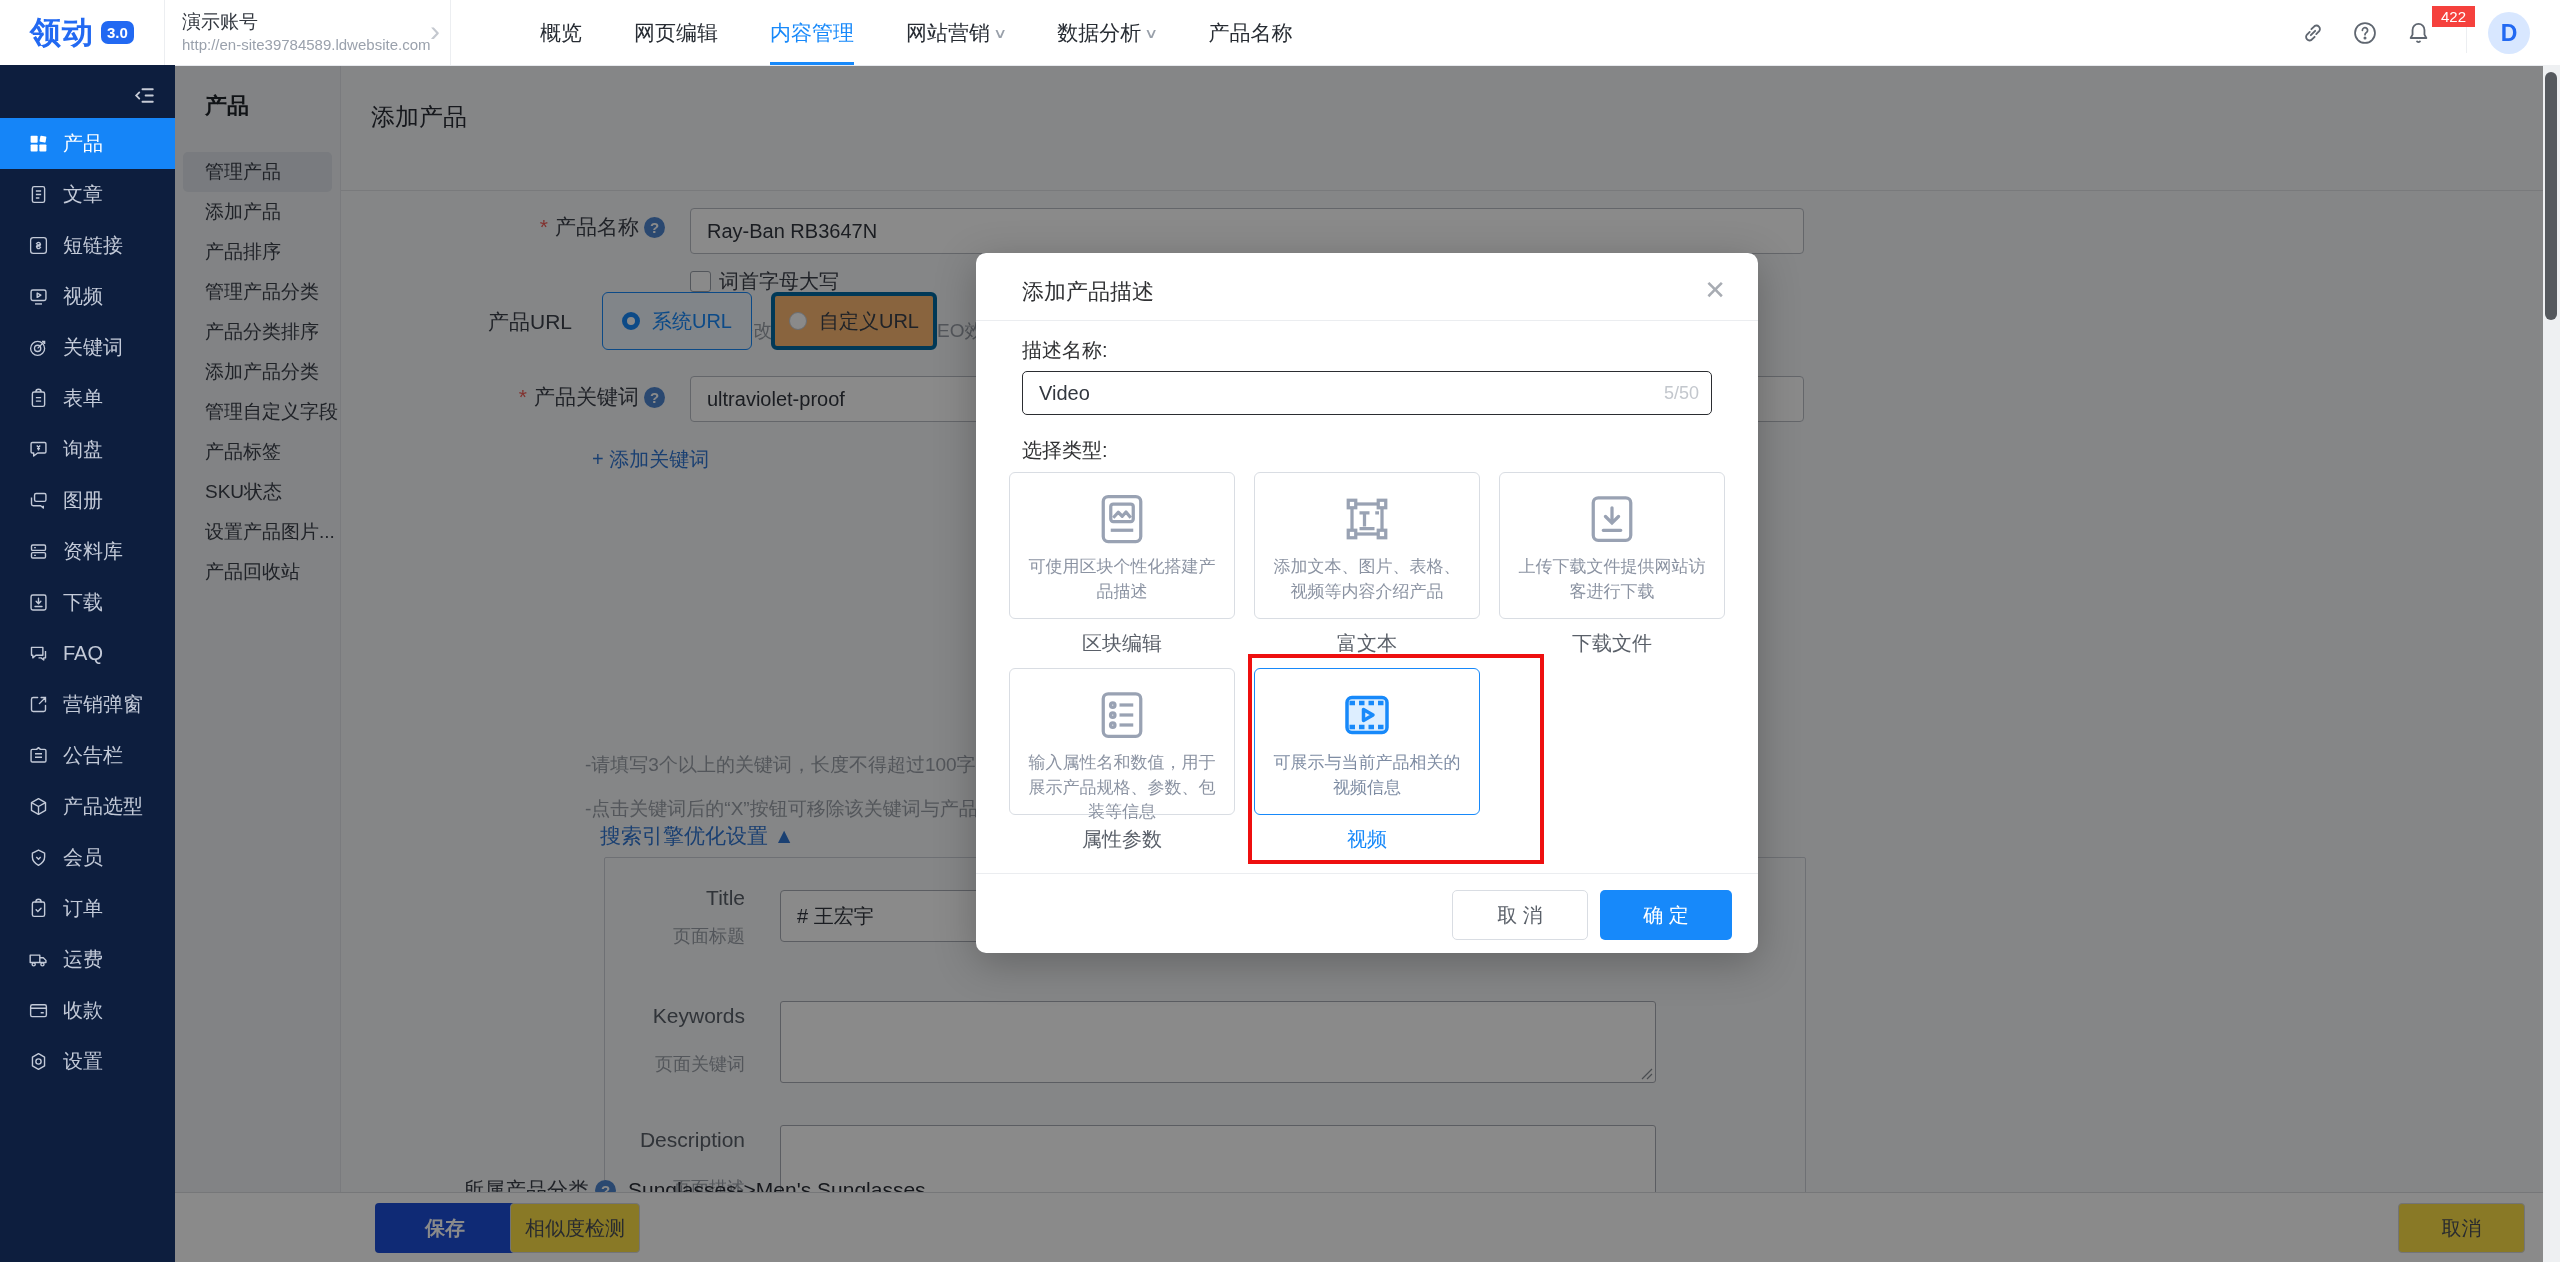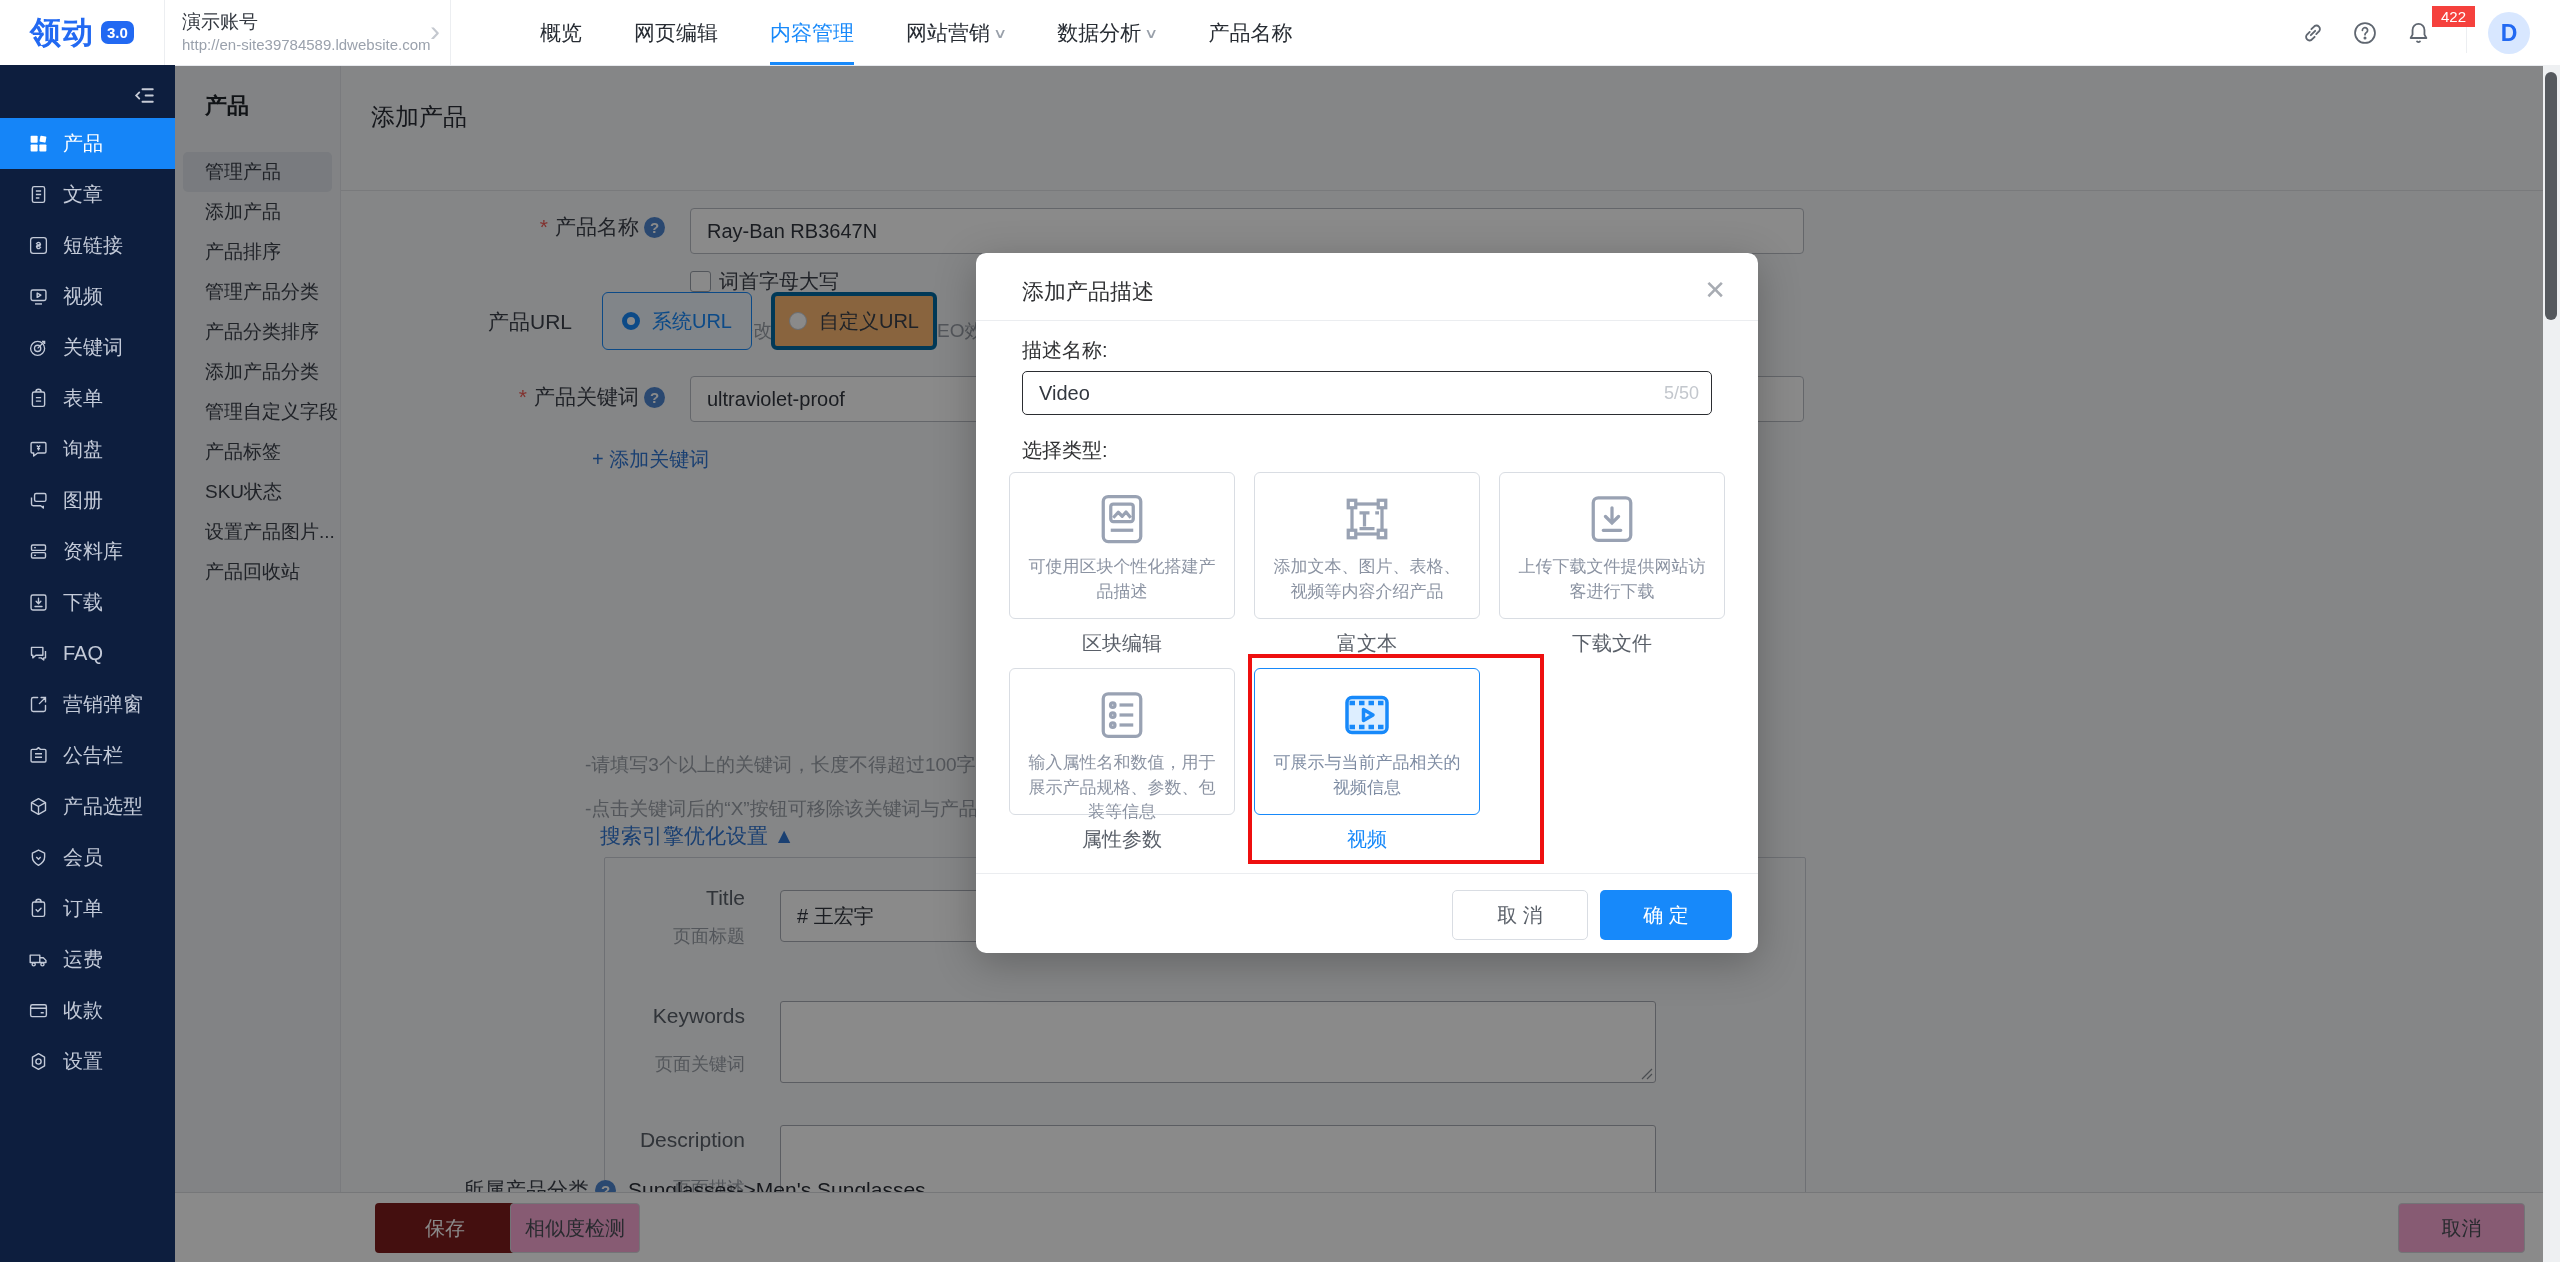--- a/index.html
+++ b/index.html
@@ -51,22 +51,22 @@
   .radio-dot{width:18px;height:18px;border-radius:50%;box-sizing:border-box;}
   .blue-link{color:#3076d2;font-size:20px;cursor:pointer;}
   .seo-panel{position:absolute;left:264px;top:792px;width:1200px;height:374px;border:1px solid #ccd0d7;border-radius:2px;}
   .seo-lab{position:absolute;width:200px;text-align:right;font-size:21px;color:#5a6069;}
   .seo-sub{position:absolute;width:200px;text-align:right;font-size:18px;color:#9aa0a8;}
   .tarea{position:absolute;background:#fff;border:1px solid #a9adb5;border-radius:3px;}
   .resize-glyph{position:absolute;right:2px;bottom:2px;color:#8a8f96;}
   
   .bottombar{position:absolute;left:175px;top:1192px;right:0;bottom:0;background:#fff;border-top:1px solid #dbdde0;z-index:10;}
   .btn{position:absolute;height:50px;border-radius:4px;display:flex;align-items:center;justify-content:center;font-size:20px;cursor:pointer;box-sizing:border-box;}
-  .btn-save{background:#7f1d1d;color:#fff;width:140px;}
-  .btn-plain{background:#f9a8d4;border:1px solid #d4d7dc;color:#4a4f57;}
+  .btn-save{background:#1d4ed8;color:#fff;width:140px;font-weight:bold;}
+  .btn-plain{background:#fde047;border:1px solid #d4d7dc;color:#4a4f57;}
   
   .overlay{position:absolute;left:175px;top:65px;right:0;bottom:0;background:rgba(0,0,0,0.46);z-index:50;}
   .scroll-track{position:absolute;right:0;top:65px;width:17px;bottom:0;background:#eef0f2;z-index:60;}
   .scroll-thumb{position:absolute;left:2px;top:7px;width:12px;height:248px;background:#55595e;border-radius:7px;cursor:pointer;}
   
   .modal{position:absolute;left:976px;top:253px;width:782px;height:700px;background:#fff;border-radius:10px;box-shadow:0 10px 40px rgba(0,0,0,0.25);z-index:100;}
   .modal-title{position:absolute;left:46px;top:24px;font-size:22px;color:#303133;}
   .modal-close{position:absolute;right:32px;top:22px;font-size:26px;color:#a8acb3;cursor:pointer;font-weight:100;}
   .modal-div{position:absolute;left:0;width:782px;height:1px;background:#ebedf0;}
   .m-label{position:absolute;left:46px;font-size:20px;color:#303133;}

